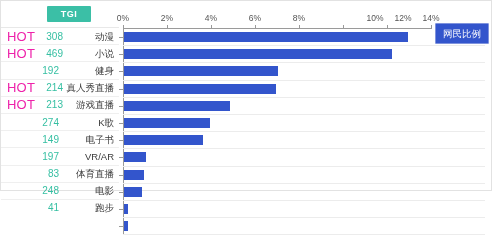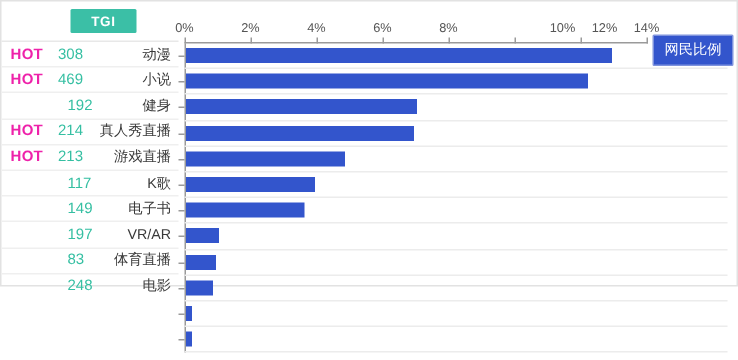--- a/index.html
+++ b/index.html
@@ -41,34 +41,34 @@
     position:relative;
     height:17.2px;
     display:flex;align-items:center;
     border-top:1px solid #efefef;
     box-sizing:border-box;
   }
   .row:first-of-type{border-top:1px solid #e8e8e8;}
   .hot{
     position:absolute;left:6px;
     color:#ee22aa;
-    font-size:10px;
-    font-weight:bold;
+    font-size:13px;
+    font-weight:normal;
     letter-spacing:.2px;
     text-align:center;
   }
   .num{
     position:absolute;left:30px;
     width:32px;
-    text-align:center;
+    text-align:right;
     color:#35bfa2;
     font-size:10px;
     line-height:11px;
   }
-  .num.no-hot{left:44px;width:32px;text-align:left;}
+  .num.no-hot{left:26px;width:32px;text-align:right;}
   .cat{
     position:absolute;right:5px;
     color:#3a3a3a;
     font-size:9.5px;
     line-height:11px;
     white-space:nowrap;
   }
 
   
   #chart-area{
@@ -173,38 +173,42 @@
           <span class="hot">HOT</span>
           <span class="num">214</span>
           <span class="cat">真人秀直播</span>
         </div>
         <div class="row">
           <span class="hot">HOT</span>
           <span class="num">213</span>
           <span class="cat">游戏直播</span>
         </div>
         <div class="row">
-          <span class="num no-hot">117</span>
+          <span class="num no-hot">274</span>
           <span class="cat">K歌</span>
         </div>
         <div class="row">
           <span class="num no-hot">149</span>
           <span class="cat">电子书</span>
         </div>
         <div class="row">
           <span class="num no-hot">197</span>
           <span class="cat">VR/AR</span>
         </div>
         <div class="row">
           <span class="num no-hot">83</span>
           <span class="cat">体育直播</span>
         </div>
         <div class="row">
           <span class="num no-hot">248</span>
           <span class="cat">电影</span>
+        </div>
+        <div class="row">
+          <span class="num no-hot">41</span>
+          <span class="cat">跑步</span>
         </div>
       </div>
   </div>
 
   <div id="chart-area">
 
     <div id="axis-labels">
         <div class="xtick-label" style="left: 4px;">0%</div>
         <div class="xtick-label" style="left: 48px;">2%</div>
         <div class="xtick-label" style="left: 92px;">4%</div>

